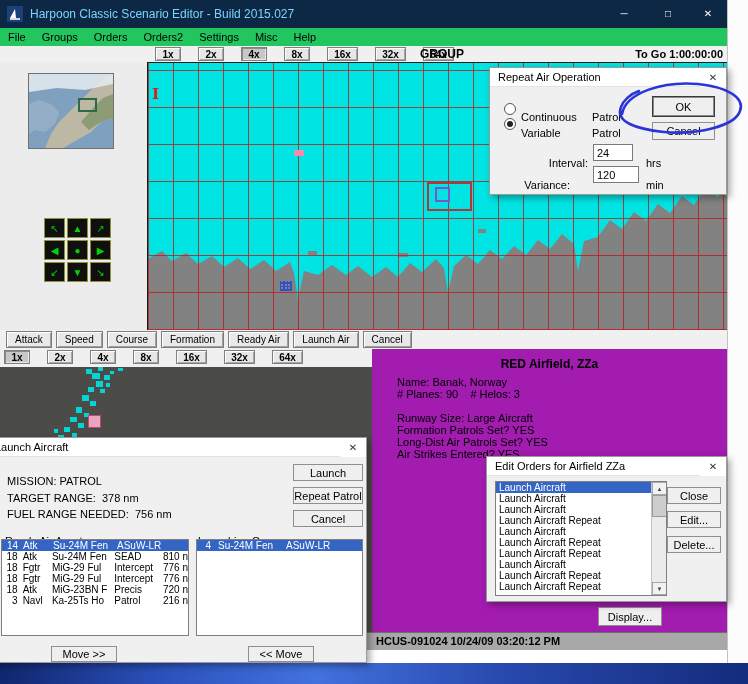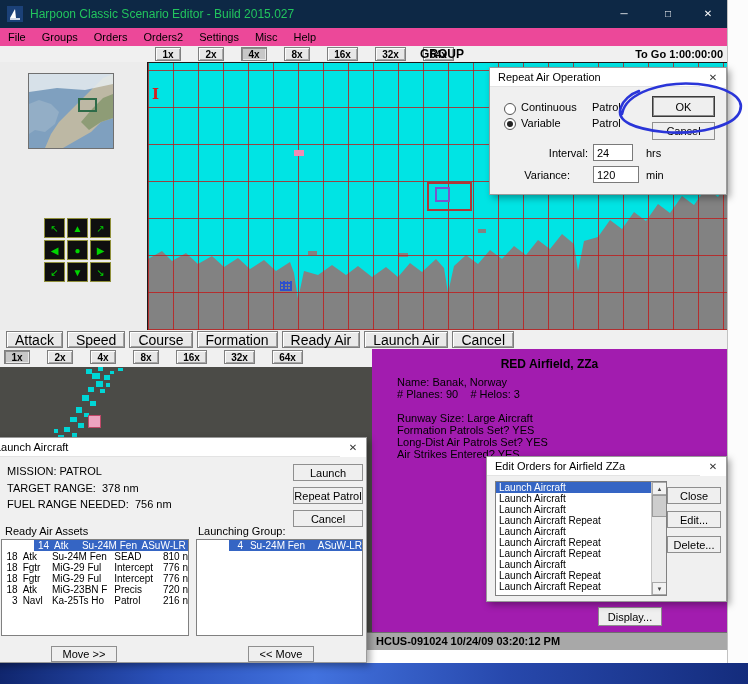--- a/index.html
+++ b/index.html
@@ -9,25 +9,25 @@
   .abs { position:absolute; }
 
   
   .desk-right { left:727px; top:0; width:21px; height:663px; background:#fcfcfc; border-left:1px solid #c2c2c2; }
   .desk-bottom { left:0; top:663px; width:748px; height:21px;
     background:linear-gradient(90deg,#10266e 0%,#2b52bc 22%,#4272de 42%,#2748ac 68%,#142c7c 100%); }
 
   
   .titlebar { left:0; top:0; width:727px; height:28px; background:#0d2845; }
   .app-icon { left:7px; top:6px; width:16px; height:16px; }
-  .title-text { left:30px; top:0; height:28px; line-height:28px; color:#22c55e; font-size:12px; white-space:nowrap; }
+  .title-text { left:30px; top:0; height:28px; line-height:28px; color:#7dd3fc; font-size:12px; white-space:nowrap; }
   .win-btn { top:0; height:28px; width:32px; text-align:center; line-height:28px; color:#fff; font-size:10px; }
   .wb-min { left:608px; } .wb-max { left:652px; } .wb-close { left:692px; }
 
-  .menubar { left:0; top:28px; width:727px; height:18px; background:#ec4899; display:flex; }
+  .menubar { left:0; top:28px; width:727px; height:18px; background:#22c55e; display:flex; }
   .menu-item { padding:0 8px; line-height:18px; font-size:11px; }
 
   
   .toolbar1 { left:0; top:46px; width:727px; height:16px; background:#f0f0f0; }
   .zoomrow { display:flex; gap:17px; }
   .zr1 { left:155px; top:1px; } .zr2 { left:4px; top:1px; }
   .zbtn { height:14px; font-weight:bold; font-size:10px; display:flex; align-items:center; justify-content:center;
     background:#e7e7e7; border:1px solid #7f7f7f; box-shadow:inset 1px 1px 0 #fdfdfd, inset -1px -1px 0 #a8a8a8; }
   .zbtn.sm { width:26px; } .zbtn.lg { width:31px; }
   .zbtn.active { background:#c7c7c7; box-shadow:inset 1px 1px 0 #8a8a8a, inset -1px -1px 0 #e8e8e8; }
@@ -53,21 +53,21 @@
   .sel-box { left:279px; top:119px; width:45px; height:29px; border:2px solid #b03838; }
   .sel-purple { position:absolute; left:6px; top:3px; width:15px; height:15px; border:2px solid #7a55cc; }
   .marker-hash { left:132px; top:218px; width:12px; height:10px;
     background-image:
       repeating-linear-gradient(90deg,#2d50cc 0 1.5px, transparent 1.5px 3.5px),
       repeating-linear-gradient(0deg,#2d50cc 0 1.5px, transparent 1.5px 3.5px); }
   .marker-red2 { left:424px; top:62px; width:9px; height:6px; background:#cc4040; }
 
   
   .actionrow { left:0; top:330px; width:727px; height:19px; background:#f0f0f0; display:flex; gap:4px; padding:1px 0 0 6px; }
-  .abtn { height:17px; padding:0 8px; font-size:14px; background:#e9e9e9; border:1px solid #7d7d7d;
+  .abtn { height:17px; padding:0 8px; font-size:10px; background:#e9e9e9; border:1px solid #7d7d7d;
     box-shadow:inset 1px 1px 0 #fff, inset -1px -1px 0 #9f9f9f; display:flex; align-items:center; white-space:nowrap; }
   .zoom2 { left:0; top:349px; width:372px; height:18px; background:#f0f0f0; }
 
   
   .lowmap { left:0; top:367px; width:372px; height:265px; background:#4b4b47; overflow:hidden; }
   .marker-pink2 { left:88px; top:48px; width:13px; height:13px; background:#eda4c0; border:1px solid #c04868; }
 
   
   .airfield { left:372px; top:349px; width:355px; height:283px; background:#a21caf; font-size:11px; }
   .af-title { top:8px; left:0; width:100%; text-align:center; font-weight:bold; font-size:12px; }
@@ -79,33 +79,33 @@
   .bottomwhite { left:0; top:650px; width:727px; height:13px; background:#fff; }
 
   
   .dlg { position:absolute; background:#f0f0f0; border:1px solid #9a9a9a; box-shadow:3px 3px 7px rgba(0,0,0,.35); z-index:20; }
   .dlg-tb { position:absolute; left:0; top:0; right:0; height:19px; background:#ffffff; font-size:11px; line-height:19px;
     padding-left:8px; border-bottom:1px solid #e3e3e3; white-space:nowrap; overflow:hidden; }
   .dlg-x { position:absolute; right:0; top:0; width:26px; height:19px; text-align:center; line-height:19px; font-size:10px; color:#333; background:#fff; }
   .btn { position:absolute; background:#efefef; border:1px solid #8f8f8f; font-size:11px; text-align:center;
     display:flex; align-items:center; justify-content:center; }
   .btn.default { border:1px solid #3a3a3a; box-shadow:inset 0 0 0 1px #8a8a8a; }
-  .lbl { position:absolute; font-size:11px; white-space:pre; }
+  .lbl { position:absolute; font-size:11px; white-space:pre;margin-top:10px; }
   .tfield { position:absolute; background:#fff; border:1px solid #7a7a7a; font-size:11px; padding:0 3px;
     font-family:"Liberation Sans", sans-serif; }
   .radio { position:absolute; width:12px; height:12px; border:1px solid #555; border-radius:50%; background:#fff; }
   .radio.sel::after { content:""; position:absolute; left:2px; top:2px; width:6px; height:6px; border-radius:50%; background:#222; }
 
   
   .listbox { position:absolute; background:#fff; border:1px solid #808080; overflow:hidden; }
   .lrow { height:11px; display:flex; font-size:10px; line-height:11px; white-space:nowrap; overflow:hidden; padding-left:2px; }
   .lrow .cq { width:14px; text-align:right; margin-right:5px; }
   .lrow .ct { width:30px; } .lrow .cf { width:64px; } .lrow .cm { width:50px; } .lrow .cr { flex:1; }
   .lrow .cq2 { width:12px; text-align:right; margin-right:7px; } .lrow .cf2 { width:68px; } .lrow .cm2 { flex:1; }
-  .lrow.sel { background:#3565c4; color:#fff;margin-left:32px; }
+  .lrow.sel { background:#3565c4; color:#fff; }
   .eoi { height:11px; font-size:10px; line-height:11px; padding-left:3px; white-space:nowrap; overflow:hidden; }
   .eoi.sel { background:#3565c4; color:#fff; }
   .scrollbar { position:absolute; right:0; top:0; bottom:0; width:15px; background:#ebebeb; border-left:1px solid #c4c4c4; }
   .sb-btn { position:absolute; left:0; width:15px; height:13px; background:#f2f2f2; border:1px solid #a8a8a8;
     font-size:6px; text-align:center; line-height:12px; color:#444; }
   .sb-up { top:0; } .sb-dn { bottom:0; }
   .sb-thumb { position:absolute; left:0; top:13px; width:15px; height:22px; background:#cdcdcd; border:1px solid #9a9a9a; }
 
   .annotation { z-index:60; pointer-events:none; }
 </style>

